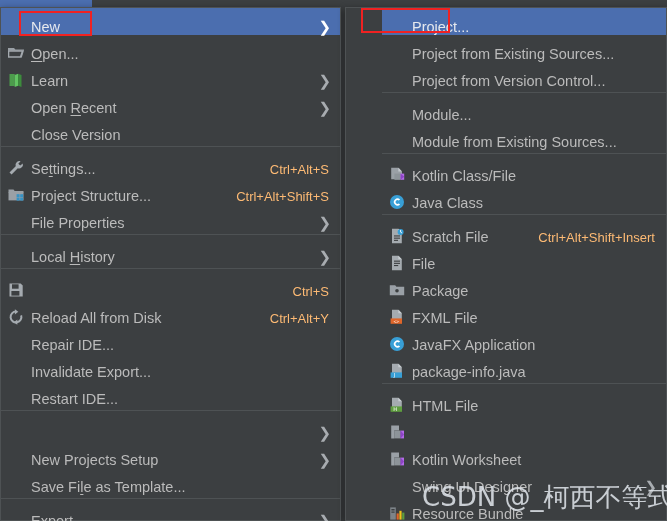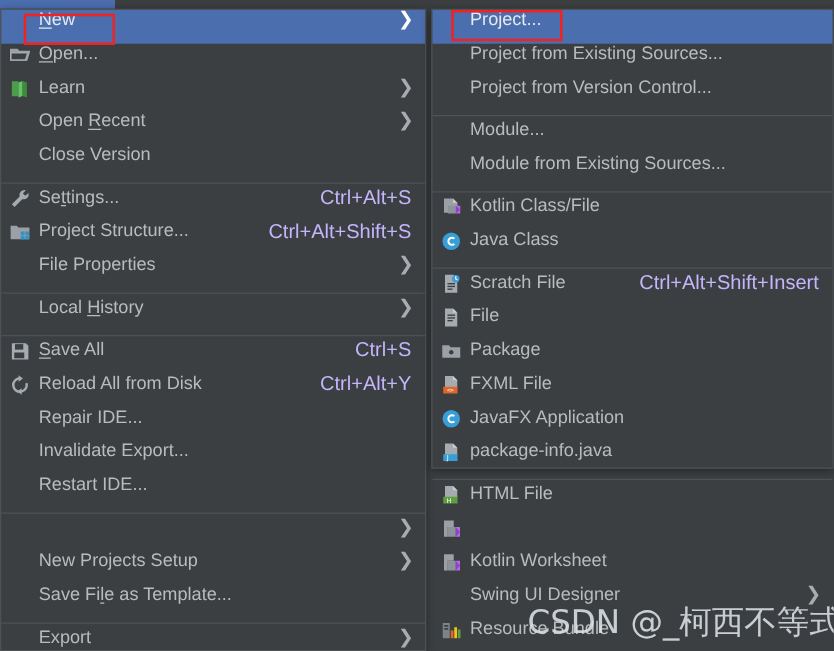--- a/index.html
+++ b/index.html
@@ -17,49 +17,49 @@
 
   
   .menu{
     position:absolute;
     background:#3C3F41;
     border:1px solid #4E5254;
     box-sizing:border-box;
     box-shadow:0 2px 7px rgba(0,0,0,.45);
   }
   .menu-left{left:0;top:7px;width:341px;height:514px;}
-  .menu-right{left:345px;top:7px;width:322px;height:368px;}
+  .menu-right{left:345px;top:7px;width:322px;height:514px;padding-left:36px;}
 
   .row{
     position:relative;
     height:27px;
     display:flex;
-    align-items:flex-start;
+    align-items:flex-end;
     color:#BBBBBB;
     font-size:14.5px;
     white-space:nowrap;
     cursor:default;
   }
   .row.sel{background:#4B6EAF;color:#E6E9EE;}
 
   .ico{
     position:relative;
     width:18px;height:18px;
     margin-left:6px;margin-right:6px;
     flex:0 0 18px;
     display:block;
   }
   .ico svg{display:block;width:18px;height:18px;}
   .label{flex:1 1 auto;overflow:hidden;text-overflow:clip;}
   .label u{text-decoration:underline;text-underline-offset:2px;}
   .accel{
     margin-left:auto;
     padding-right:11px;
-    color:#c4b5fd;
-    font-size:16px;
+    color:#fdba74;
+    font-size:13px;
   }
   .arrow{
     margin-left:auto;
     padding-right:9px;
     color:#A8ACB0;
     font-size:15px;
     line-height:1;
     font-family:"DejaVu Sans",sans-serif;
   }
   .row.sel .arrow{color:#FFFFFF;}
@@ -171,21 +171,20 @@
       </div>
       <div class="sep"></div>
       <div class="row">
         <span class="ico">
           <svg viewBox="0 0 18 18" xmlns="http://www.w3.org/2000/svg">
             <path d="M2.5 2.5h11.2l2 2v11h-13.2z" fill="#A5ABB0"></path>
             <rect x="5" y="3.3" width="6.6" height="4.4" fill="#3C3F41"></rect>
             <rect x="4.4" y="10" width="8" height="4.6" fill="#3C3F41"></rect>
           </svg>
         </span>
-        <span class="label"><u>S</u>ave All</span>
         <span class="accel">Ctrl+S</span>
       </div>
       <div class="row">
         <span class="ico">
           <svg viewBox="0 0 18 18" xmlns="http://www.w3.org/2000/svg">
             <path d="M9 2.6a6.4 6.4 0 1 0 6.1 4.5l-1.9.6A4.4 4.4 0 1 1 9 4.6z" fill="#A5ABB0"></path>
             <path d="M7.9 1.2l3.4 2.6-3.4 2.6z" fill="#A5ABB0"></path>
             <path d="M10.3 16.8L6.9 14.2l3.4-2.6z" fill="#A5ABB0"></path>
           </svg>
         </span>

